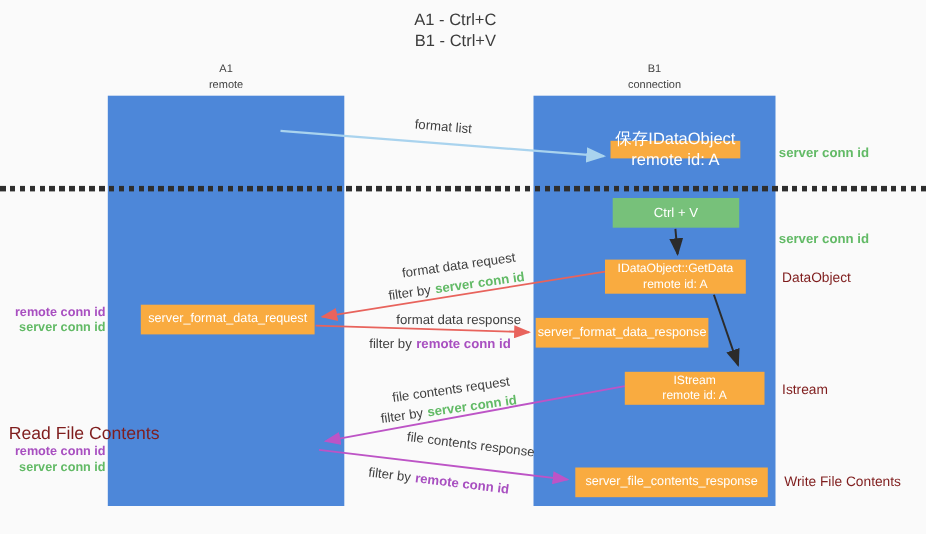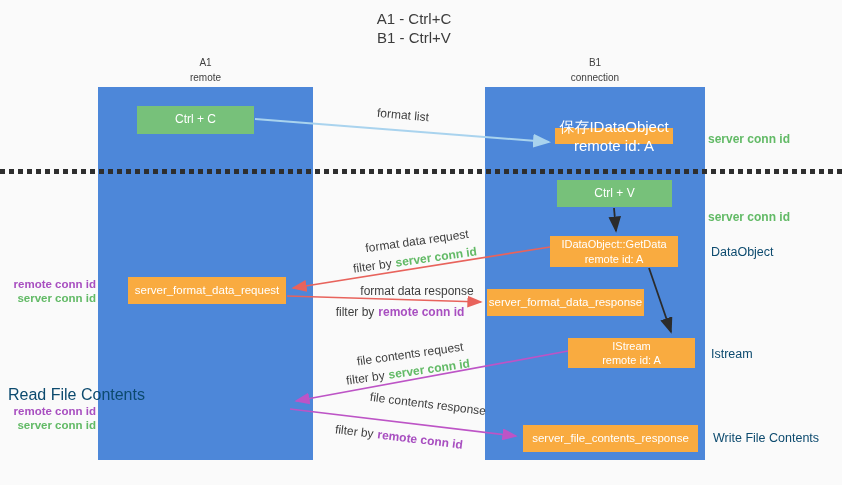--- a/index.html
+++ b/index.html
@@ -13,21 +13,21 @@
   .col{position:absolute;top:87px;height:373px;background:#4d87d9}
   .col-a{left:98px;width:215px}
   .col-b{left:485px;width:220px}
   .divider{position:absolute;left:0;top:169px;width:842px;height:5px;
            background:repeating-linear-gradient(90deg,#2e2e2e 0 5px,transparent 5px 9px)}
   .box{position:absolute;display:flex;flex-direction:column;justify-content:center;align-items:center;
        color:#fff;text-align:center;line-height:1.3;z-index:3}
   .green{background:#77c17a;font-size:12px}
   .orange{background:#f9ab40;font-size:11.5px}
   .albl{position:absolute;white-space:nowrap;font-size:12px;color:#3f3f3f;z-index:2}
-  .side{position:absolute;white-space:nowrap;font-size:12.5px;color:#0c4a6e}
+  .side{position:absolute;white-space:nowrap;font-size:12.5px;color:#7f1d1d}
   .side-pair{position:absolute;width:96px;text-align:right;font-size:11.5px;line-height:14px;white-space:nowrap}
   .bold-green{color:#62ba66;font-weight:bold}
   .bold-purple{color:#a84fc0;font-weight:bold}
   .pre{margin-right:4px}
   svg.arrows{position:absolute;left:0;top:0;z-index:2;pointer-events:none}
 </style>
 </head>
 <body>
 
 <div class="stage">
@@ -68,23 +68,20 @@
     </defs>
     <line x1="255" y1="119" x2="549" y2="142" stroke="#a9d3ee" stroke-width="2" marker-end="url(#m-blue)"></line>
     <line x1="614" y1="208" x2="616" y2="231" stroke="#2b2b2b" stroke-width="1.8" marker-end="url(#m-blk)"></line>
     <line x1="550" y1="247" x2="293" y2="288" stroke="#e8635c" stroke-width="1.7" marker-end="url(#m-red)"></line>
     <line x1="287" y1="296" x2="481" y2="302" stroke="#e8635c" stroke-width="1.7" marker-end="url(#m-red)"></line>
     <line x1="649" y1="268" x2="671" y2="332" stroke="#2b2b2b" stroke-width="1.8" marker-end="url(#m-blk)"></line>
     <line x1="568" y1="351" x2="296" y2="401" stroke="#bd54c6" stroke-width="1.7" marker-end="url(#m-mag)"></line>
     <line x1="290" y1="409" x2="516" y2="436" stroke="#bd54c6" stroke-width="1.7" marker-end="url(#m-mag)"></line>
   </svg>
 
-  <div class="box green" style="left:137px;top:106px;width:117px;height:28px">
-    <span>Ctrl + C</span>
-  </div>
   <div class="box orange" style="left:128px;top:277px;width:158px;height:27px">
     <span>server_format_data_request</span>
   </div>
 
   <div class="box orange" style="left:555px;top:128px;width:118px;height:16px;font-size:15px">
     <span>保存IDataObject</span>
     <span>remote id: A</span>
   </div>
   <div class="box green" style="left:557px;top:180px;width:115px;height:27px">
     <span>Ctrl + V</span>

